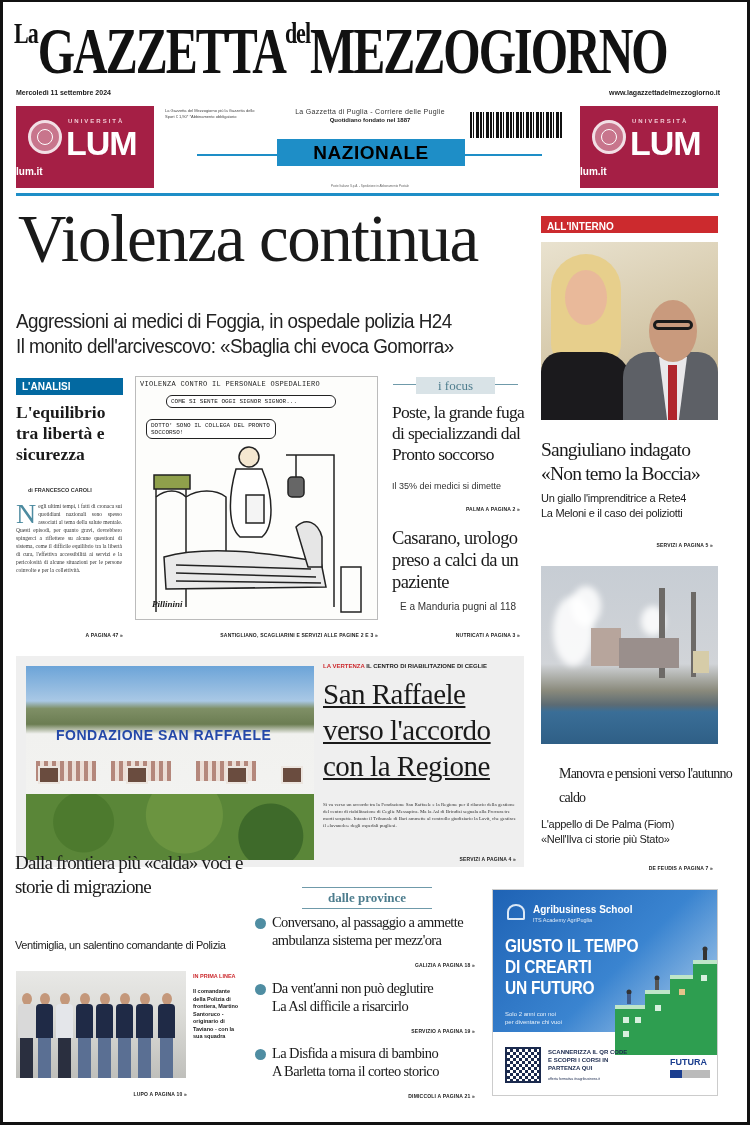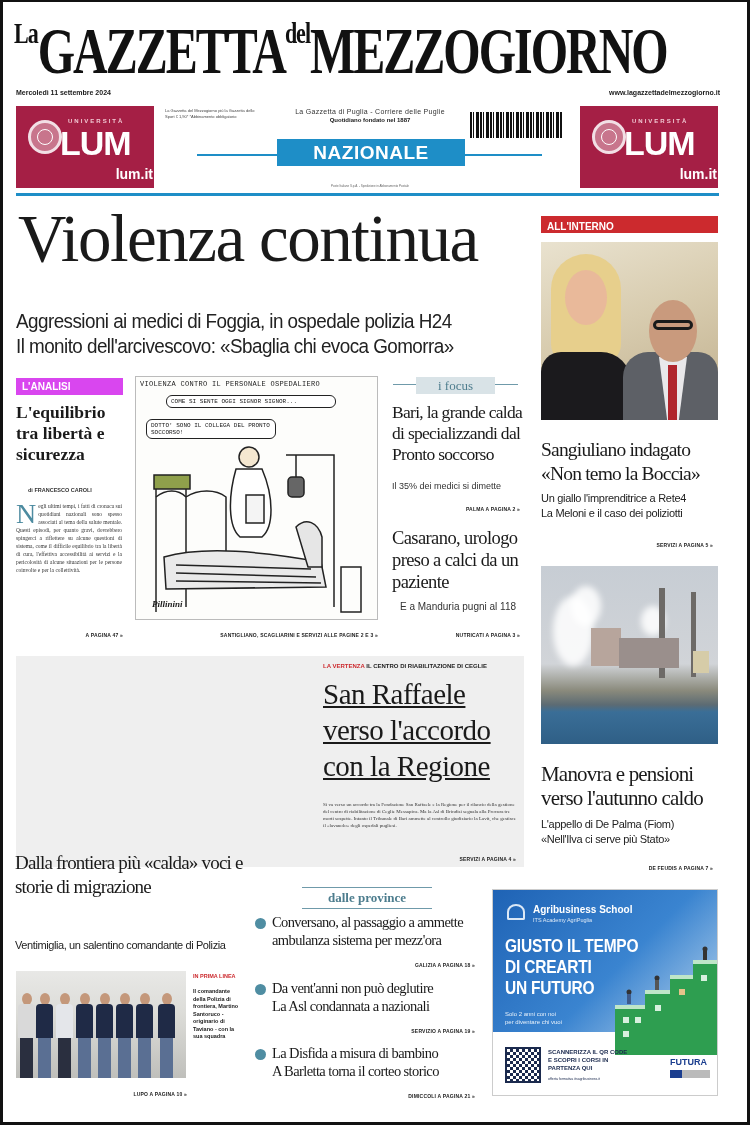--- a/index.html
+++ b/index.html
@@ -13,42 +13,42 @@
   .masthead .big { font-size: 48px; }
   .masthead .small { font-size: 22px; vertical-align: top; letter-spacing: -1px; }
   .dateline { position: absolute; left: 16px; top: 89px; font-size: 7px; font-weight: 700; }
   .website { position: absolute; right: 30px; top: 89px; font-size: 7px; font-weight: 700; }
 
   .lum-ad { position: absolute; top: 106px; width: 138px; height: 82px; background: #a51f45; color: #fff; }
   .lum-ad.left { left: 16px; } .lum-ad.right { left: 580px; }
   .lum-seal { position: absolute; left: 12px; top: 14px; width: 34px; height: 34px; border-radius: 50%; border: 3px solid #f2dfe5; background: #c8758c; }
   .lum-seal::after { content: ""; position: absolute; inset: 6px; border-radius: 50%; border: 1px solid #fff; }
   .lum-univ { position: absolute; left: 52px; top: 12px; font-size: 6px; letter-spacing: 2px; color: #f2c9d4; font-weight: 700; }
-  .lum-word { position: absolute; left: 44px; top: 18px; font-size: 34px; font-weight: 700; letter-spacing: -1px; }
-  .lum-url { position: absolute; left: 0; right: 1px; top: 60px; text-align: right; font-size: 14px; font-weight: 700; }
+  .lum-word { position: absolute; left: 50px; top: 18px; font-size: 34px; font-weight: 700; letter-spacing: -1px; }
+  .lum-url { position: absolute; left: 0; right: 1px; top: 60px; text-align: left; font-size: 10px; font-weight: 700; }
 
   .price-note { position: absolute; left: 165px; top: 108px; width: 90px; font-size: 4px; line-height: 6px; color: #444; }
   .tagline { position: absolute; left: 285px; top: 108px; width: 170px; text-align: center; font-size: 7px; color: #333; letter-spacing: .3px; }
   .founded { position: absolute; left: 285px; top: 117px; width: 170px; text-align: center; font-size: 6px; font-weight: 700; }
   .barcode { position: absolute; left: 470px; top: 112px; width: 92px; height: 26px; background: repeating-linear-gradient(90deg, #111 0 2px, #fff 2px 3px, #111 3px 4px, #fff 4px 6px, #111 6px 9px, #fff 9px 10px); }
   .edition-line { position: absolute; left: 197px; top: 154px; width: 345px; height: 2px; background: #1e8ec7; }
-  .edition { position: absolute; left: 277px; top: 139px; width: 188px; height: 27px; background: #1e8ec7; color: #ffffff; font-weight: 700; font-size: 19px; text-align: center; line-height: 27px; letter-spacing: .5px; }
+  .edition { position: absolute; left: 277px; top: 139px; width: 188px; height: 27px; background: #1e8ec7; color: #000000; font-weight: 700; font-size: 19px; text-align: center; line-height: 27px; letter-spacing: .5px; }
   .imprint { position: absolute; left: 250px; top: 184px; width: 240px; text-align: center; font-size: 3px; color: #666; }
   .head-rule { position: absolute; left: 16px; top: 193px; width: 703px; height: 3px; background: #1e8ec7; }
 
   .serif { font-family: "Liberation Serif", serif; }
   .ref { font-size: 5px; font-weight: 700; text-align: right; color: #222; letter-spacing: .2px; }
 
   
   .main-head { position: absolute; left: 18px; top: 205px; font-size: 67px; letter-spacing: -1.5px; line-height: 1; }
   .main-sub { position: absolute; left: 16px; top: 308px; font-size: 20.5px; line-height: 25px; color: #222; letter-spacing: -0.6px; transform: scaleX(.92); transform-origin: left; white-space: nowrap; }
 
   
   .kicker-bar { position: absolute; height: 17px; font-size: 10px; font-weight: 700; color: #fff; padding-left: 6px; line-height: 17px; }
-  .analisi-tag { left: 16px; top: 378px; width: 107px; background: #d946ef; }
+  .analisi-tag { left: 16px; top: 378px; width: 107px; background: #0369a1; }
   .analisi-title { position: absolute; left: 16px; top: 402px; width: 110px; font-size: 17.5px; line-height: 21px; font-weight: bold; }
   .byline { position: absolute; left: 28px; top: 487px; font-size: 5.5px; font-weight: 700; color: #333; }
   .analisi-body { position: absolute; left: 16px; top: 502px; width: 106px; font-size: 5.5px; line-height: 8px; text-align: justify; color: #333; font-family: "Liberation Serif", serif; }
   .dropcap { float: left; font-size: 28px; line-height: 24px; color: #4d8ba0; margin-right: 2px; font-family: "Liberation Serif", serif; }
   .analisi-ref { position: absolute; left: 16px; top: 632px; width: 107px; }
 
   
   .cartoon { position: absolute; left: 135px; top: 376px; width: 243px; height: 244px; background: #fdfdfb; border: 1px solid #bbb; }
   .cartoon-title { position: absolute; left: 4px; top: 3px; font-size: 7px; font-family: "Liberation Mono", monospace; letter-spacing: .3px; color: #222; }
   .bubble { position: absolute; border: 1.3px solid #222; border-radius: 6px; background: #fff; font-size: 6px; font-family: "Liberation Mono", monospace; color: #222; padding: 2px 4px; }
@@ -82,21 +82,21 @@
   .man-shirt { position: absolute; left: 118px; top: 115px; width: 28px; height: 65px; background: #e9e8ea; clip-path: polygon(0 0, 100% 0, 70% 100%, 30% 100%); }
   .man-tie { position: absolute; left: 127px; top: 123px; width: 9px; height: 57px; background: #b0252c; }
   .sang-title { position: absolute; left: 541px; top: 438px; width: 180px; font-size: 19.5px; line-height: 24px; letter-spacing: -0.8px; }
   .sang-sub { position: absolute; left: 541px; top: 491px; font-size: 11px; line-height: 15px; color: #222; letter-spacing: -0.3px; }
   .sang-ref { position: absolute; left: 541px; top: 542px; width: 172px; }
 
   .photo-ilva { left: 541px; top: 566px; width: 177px; height: 178px; background: linear-gradient(180deg, #c7cdd4 0%, #d1d4d8 55%, #8a8a7c 70%, #5c6b73 78%, #3a6e97 82%, #2f5f86 100%); }
   .smoke { position: absolute; border-radius: 50%; background: rgba(255,255,255,.85); filter: blur(3px); }
   .stack { position: absolute; background: #6d6a67; }
   .plant { position: absolute; background: #9a8f8c; }
-  .ilva-title { position: absolute; left: 541px; top: 762px; width: 185px; font-size: 21px; line-height: 24px; letter-spacing: -0.8px; }
+  .ilva-title { position: absolute; left: 559px; top: 762px; width: 185px; font-size: 14px; line-height: 24px; letter-spacing: -0.8px; }
   .ilva-sub { position: absolute; left: 541px; top: 817px; font-size: 11px; line-height: 15px; color: #222; letter-spacing: -0.3px; }
   .ilva-ref { position: absolute; left: 541px; top: 865px; width: 172px; }
 
   
   .sr-box { position: absolute; left: 16px; top: 656px; width: 508px; height: 211px; background: #efefef; }
   .photo-sr { left: 10px; top: 10px; width: 288px; height: 194px; background: linear-gradient(180deg, #6ca4d8 0%, #a9c8e5 18%, #7f8f66 22%, #6b7d52 30%, #f1f1ef 35%, #f4f4f2 100%); }
   .sr-sign { position: absolute; left: 30px; top: 61px; font-size: 14px; font-weight: 700; color: #2448a8; letter-spacing: .5px; white-space: nowrap; }
   .sr-window { position: absolute; width: 22px; height: 18px; background: #6a4c3f; border: 2px solid #ece5df; }
   .sr-awning { position: absolute; height: 20px; width: 60px; background: repeating-linear-gradient(90deg, #9a5a4a 0 4px, #e9d6cc 4px 8px); opacity: .7; }
   .sr-trees { position: absolute; left: 0; top: 128px; width: 288px; height: 70px; background: radial-gradient(circle at 20% 40%, #4d7a2e 0 30px, transparent 31px), radial-gradient(circle at 55% 30%, #6b9440 0 38px, transparent 39px), radial-gradient(circle at 85% 60%, #3e6a2a 0 32px, transparent 33px), #5a8638; }
@@ -212,21 +212,21 @@
     </g>
   </svg>
   <div class="cartoon-title">VIOLENZA CONTRO IL PERSONALE OSPEDALIERO</div>
   <div class="bubble b1">COME SI SENTE OGGI SIGNOR SIGNOR...</div>
   <div class="bubble b2">DOTTO' SONO IL COLLEGA DEL PRONTO SOCCORSO!</div>
   <div class="signature">Pillinini</div>
 </div>
 <div class="ref cartoon-ref">SANTIGLIANO, SCAGLIARINI E SERVIZI ALLE PAGINE 2 E 3 »</div>
 
 <div class="focus-tag"><span>i focus</span></div>
-<div class="focus1-title serif">Bari, la grande calda di specializzandi dal Pronto soccorso</div>
+<div class="focus1-title serif">Poste, la grande fuga di specializzandi dal Pronto soccorso</div>
 <div class="focus1-sub">Il 35% dei medici si dimette</div>
 <div class="ref focus1-ref">PALMA A PAGINA 2 »</div>
 <div class="focus2-title serif">Casarano, urologo preso a calci da un paziente</div>
 <div class="focus2-sub">E a Manduria pugni al 118</div>
 <div class="ref focus2-ref">NUTRICATI A PAGINA 3 »</div>
 
 <div class="kicker-bar interno-tag">ALL'INTERNO</div>
 <div class="photo photo-sangiuliano">
   <div class="woman-hair"></div>
   <div class="woman-face"></div>
@@ -250,25 +250,36 @@
   <div class="smoke" style="left:100px;top:40px;width:24px;height:30px;"></div>
   <div class="stack" style="left:118px;top:22px;width:6px;height:90px;"></div>
   <div class="stack" style="left:150px;top:26px;width:5px;height:85px;"></div>
   <div class="plant" style="left:50px;top:62px;width:30px;height:38px;background:#b7a59c;"></div>
   <div class="plant" style="left:78px;top:72px;width:60px;height:30px;"></div>
   <div class="plant" style="left:152px;top:85px;width:16px;height:22px;background:#d6cca8;"></div>
 </div>
 <div class="ilva-title serif">Manovra e pensioni verso l'autunno caldo</div>
 <div class="ilva-sub">
   <div>L'appello di De Palma (Fiom)</div>
-  <div>«Nell'Ilva ci serve più Stato»</div>
+  <div>«Nell'Ilva ci storie più Stato»</div>
 </div>
 <div class="ref ilva-ref">DE FEUDIS A PAGINA 7 »</div>
 
 <div class="sr-box">
+  <div class="photo photo-sr">
+    <div class="sr-sign">FONDAZIONE SAN RAFFAELE</div>
+    <div class="sr-awning" style="left:10px;top:95px;"></div>
+    <div class="sr-awning" style="left:85px;top:95px;"></div>
+    <div class="sr-awning" style="left:170px;top:95px;"></div>
+    <div class="sr-window" style="left:12px;top:100px;"></div>
+    <div class="sr-window" style="left:100px;top:100px;"></div>
+    <div class="sr-window" style="left:200px;top:100px;"></div>
+    <div class="sr-window" style="left:255px;top:100px;"></div>
+    <div class="sr-trees"></div>
+  </div>
   <div class="sr-kicker"><span class="red">LA VERTENZA</span> <span>IL CENTRO DI RIABILITAZIONE DI CEGLIE</span></div>
   <div class="sr-title serif">San Raffaele verso l'accordo con la Regione</div>
   <div class="sr-body">Si va verso un accordo tra la Fondazione San Raffaele e la Regione per il rilancio della gestione del centro di riabilitazione di Ceglie Messapica. Ma la Asl di Brindisi segnala alla Procura tre morti sospette. Intanto il Tribunale di Bari ammette al controllo giudiziario la Lavit, che gestisce il «lavanolo» degli ospedali pugliesi.</div>
   <div class="ref sr-ref">SERVIZI A PAGINA 4 »</div>
 </div>
 
 <div class="fr-title serif">Dalla frontiera più «calda» voci e storie di migrazione</div>
 <div class="fr-sub">Ventimiglia, un salentino comandante di Polizia</div>
 <div class="photo photo-police">
   <div class="officer" style="left:2px;">
@@ -322,21 +333,21 @@
   <div class="t">
       <div>Conversano, al passaggio a ammette</div>
       <div>ambulanza sistema per mezz'ora</div>
     </div>
   <div class="ref r">GALIZIA A PAGINA 18 »</div>
 </div>
 <div class="prov-item p2">
   <span class="dot"></span>
   <div class="t">
       <div>Da vent'anni non può deglutire</div>
-      <div>La Asl condannata a nazionali</div>
+      <div>La Asl difficile a risarcirlo</div>
     </div>
   <div class="ref r">SERVIZIO A PAGINA 19 »</div>
 </div>
 <div class="prov-item p3">
   <span class="dot"></span>
   <div class="t">
       <div>La Disfida a misura di bambino</div>
       <div>A Barletta torna il corteo storico</div>
     </div>
   <div class="ref r">DIMICCOLI A PAGINA 21 »</div>

